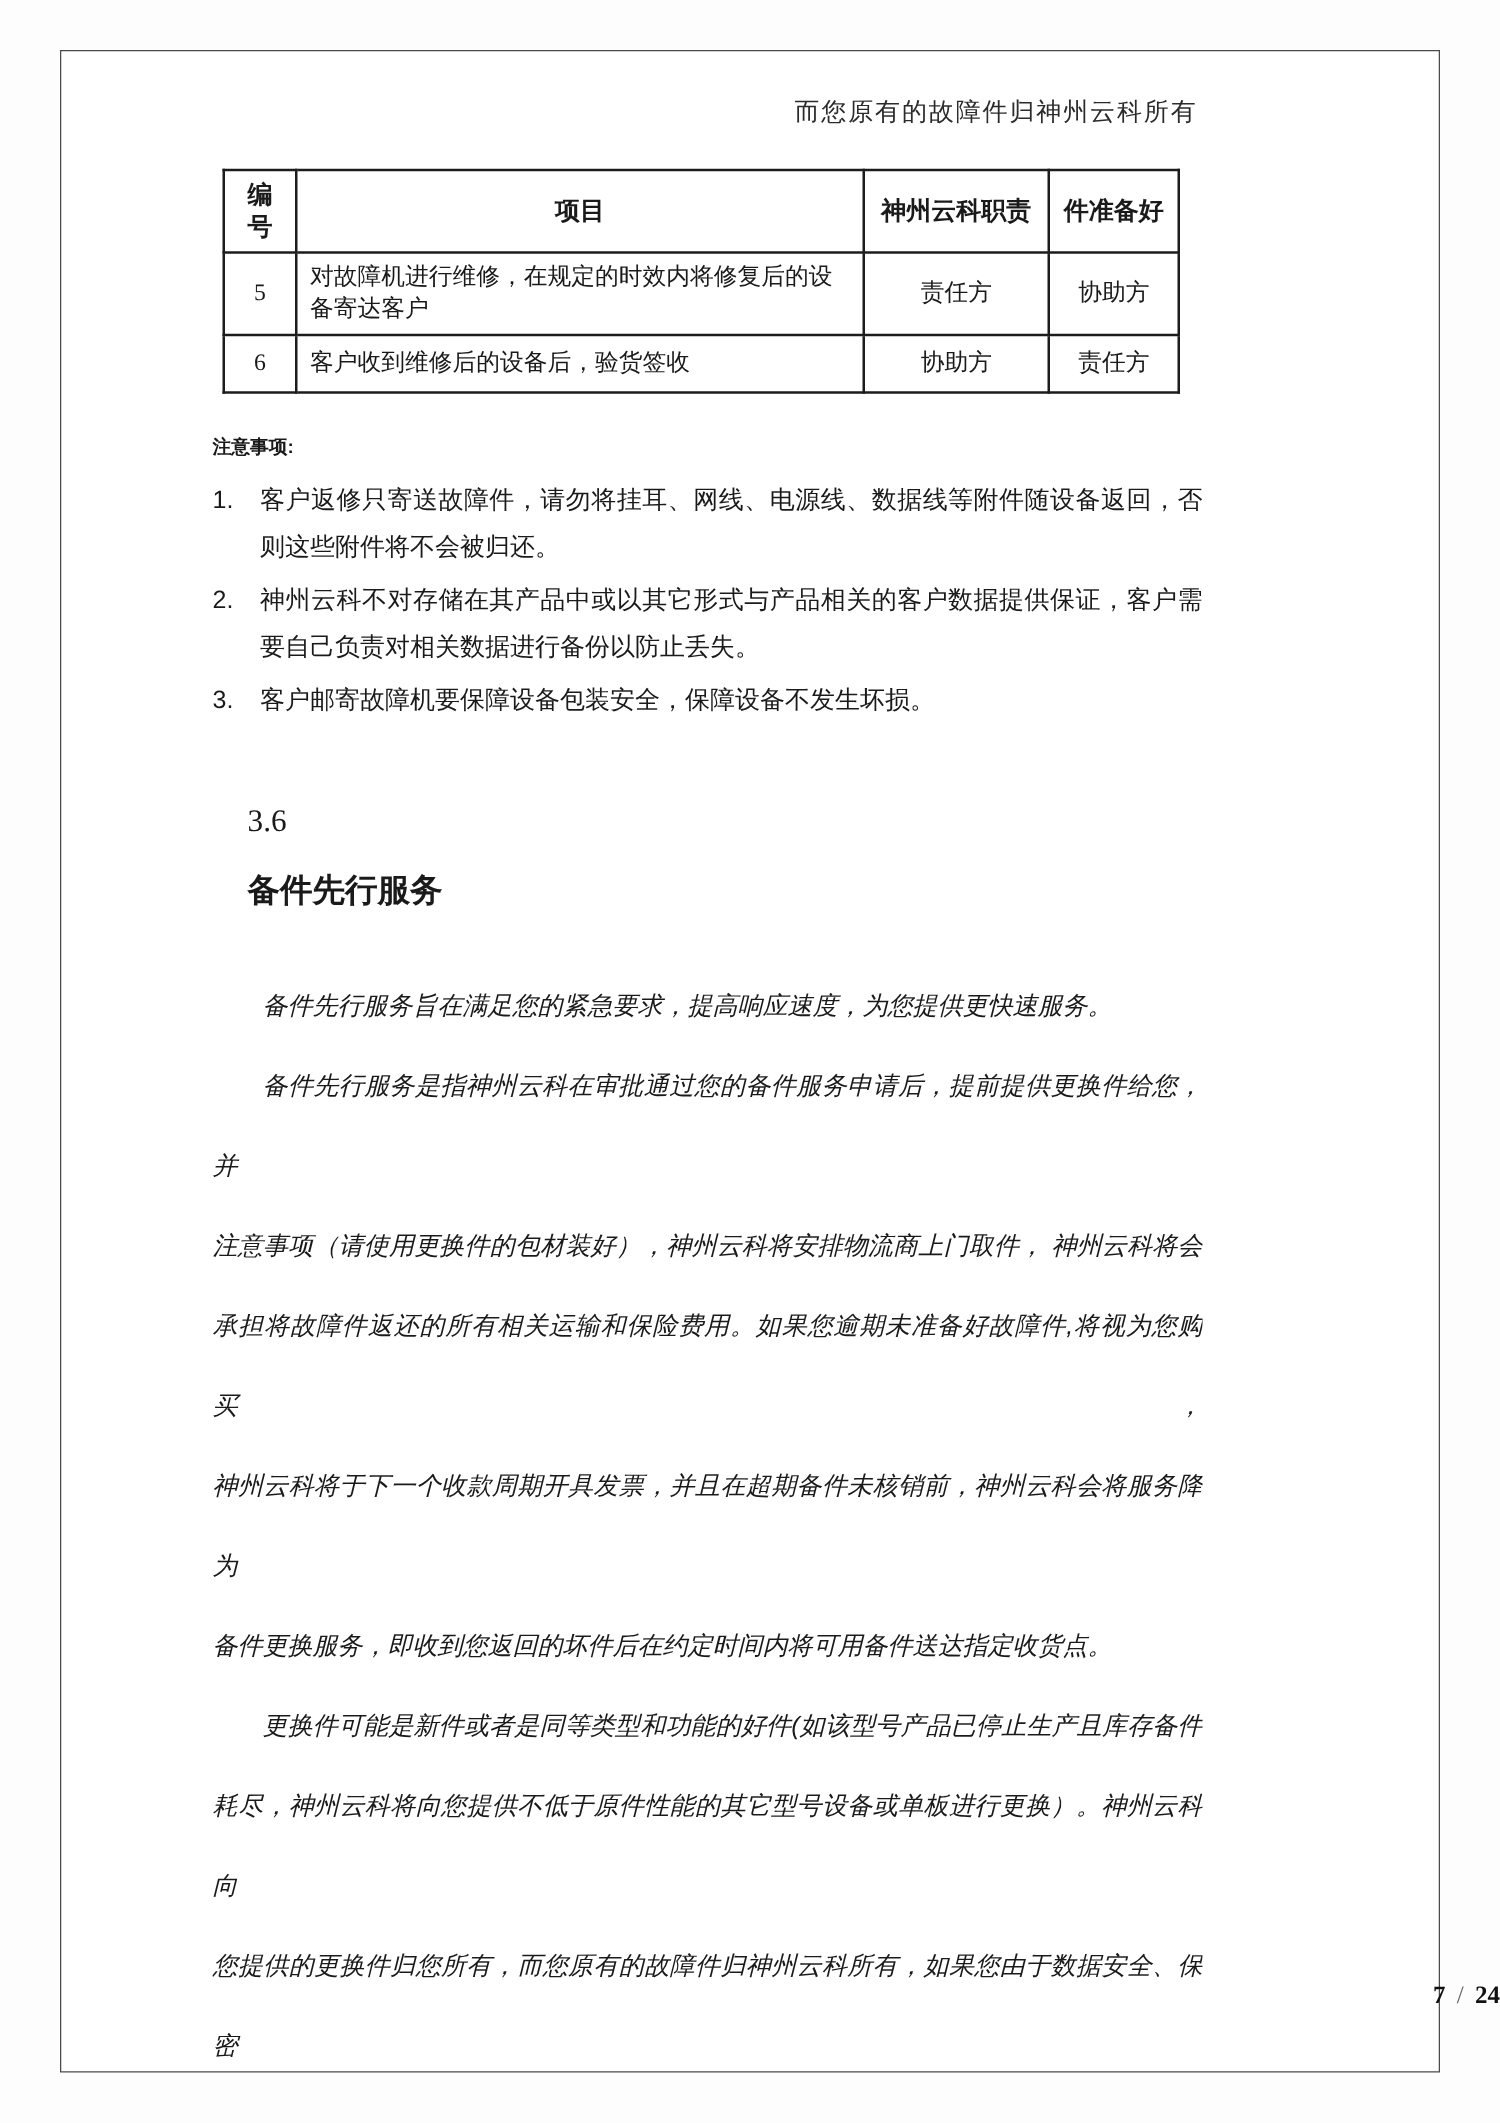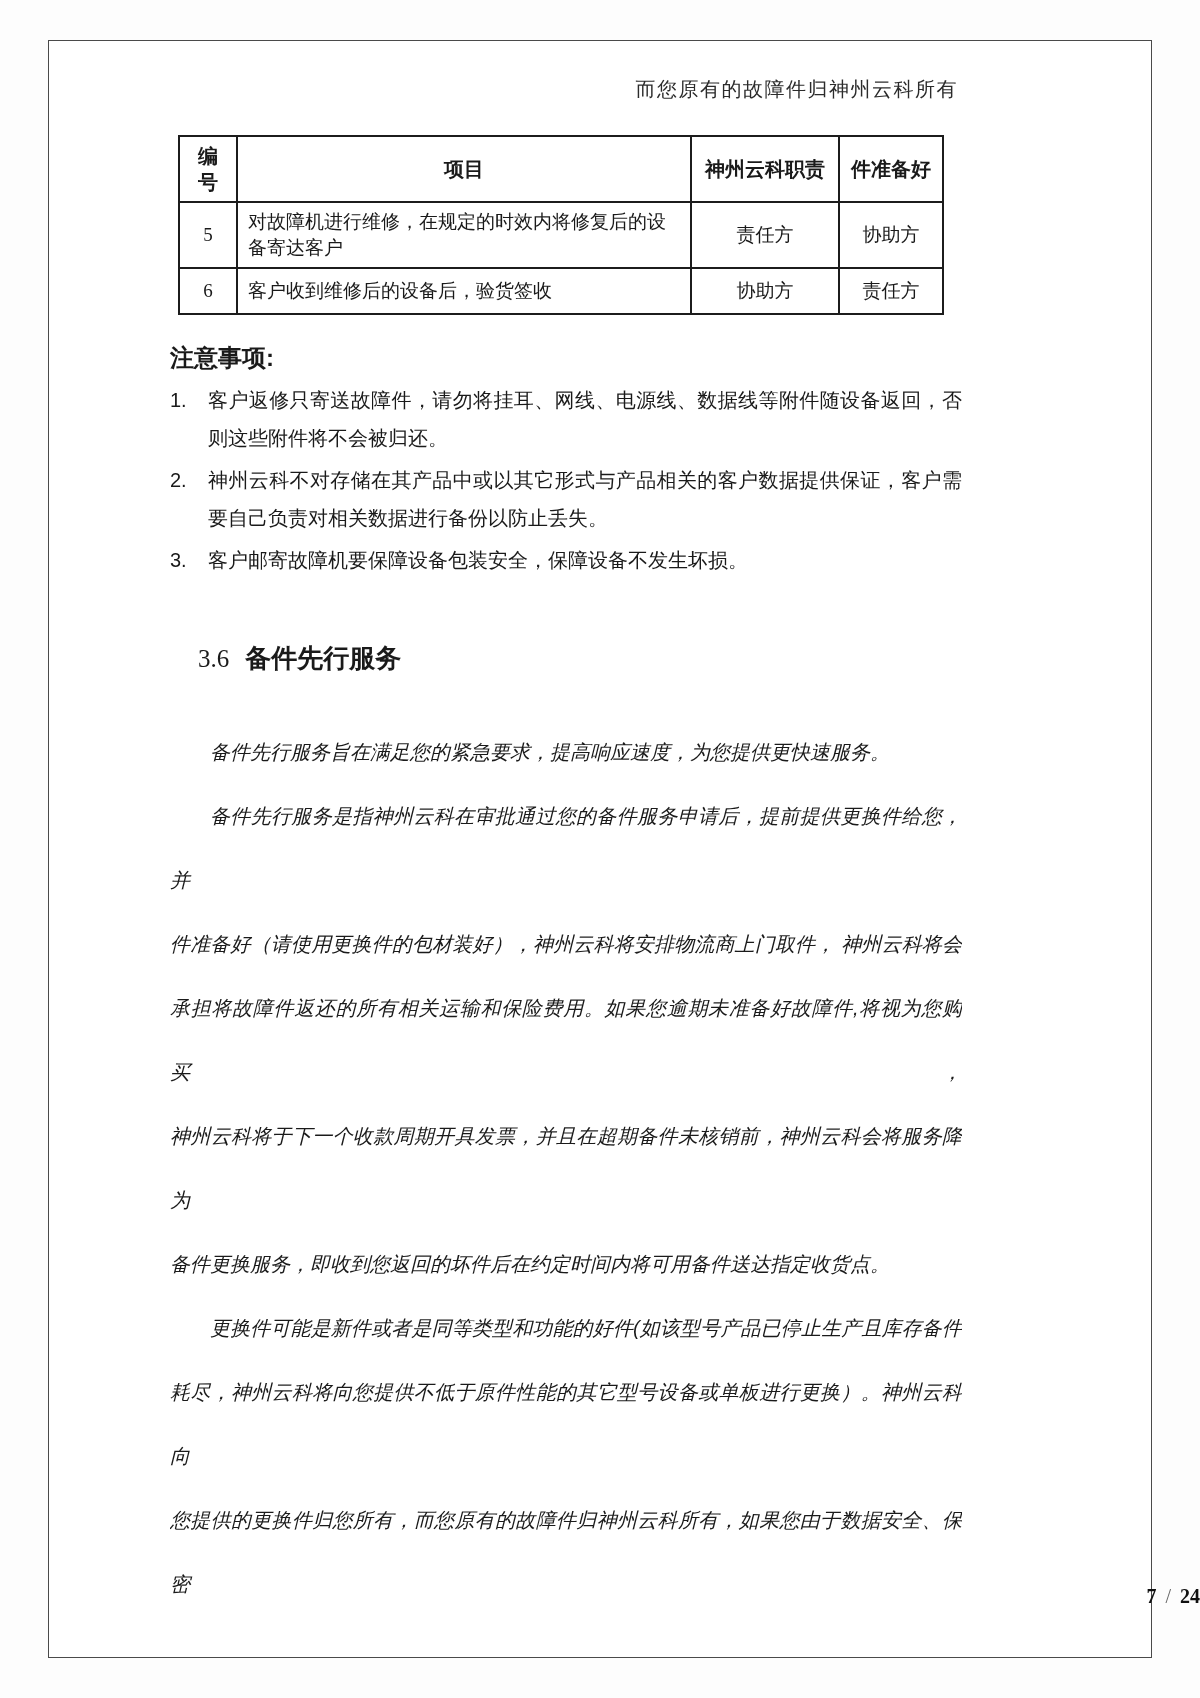--- a/index.html
+++ b/index.html
@@ -25,28 +25,28 @@
   table.svc th,table.svc td{
     border:2px solid #1c1c1c;text-align:center;vertical-align:middle;
     font-size:19px;line-height:26px;padding:6px 10px;
   }
   table.svc th{font-weight:bold;font-size:20px;height:40px;}
   table.svc td.item{text-align:left;}
   table.svc tr.r5 td{height:52px;}
   table.svc tr.r6 td{height:32px;}
 
   
-  .notes-title{margin-top:30px;font-size:24px;font-weight:bold;line-height:26px;}
+  .notes-title{margin-top:30px;font-size:15px;font-weight:bold;line-height:26px;}
   .notes-list{margin-top:10px;}
   .note-item{display:flex;font-size:20px;line-height:38px;margin-bottom:4px;}
   .note-num{flex:none;width:38px;}
   .note-text{flex:1;text-align:justify;}
 
   
-  .section-heading{margin-top:60px;padding-left:28px;display:flex;align-items:baseline;gap:16px;line-height:38px;}
+  .section-heading{margin-top:60px;padding-left:28px;display:flex;align-items:baseline;gap:16px;line-height:38px;flex-direction:column;}
   .section-number{font-family:"Liberation Serif","DejaVu Serif",serif;font-size:25px;}
   .section-title{font-size:26px;font-weight:bold;}
 
   
   .paragraphs{margin-top:42px;font-size:20px;}
   .pline{line-height:64px;text-align:justify;text-align-last:justify;overflow:hidden;font-style:italic;}
   .pline.indent{text-indent:2em;}
   .pline.plast{text-align-last:left;}
 
   
@@ -120,21 +120,21 @@
   </div>
 
   <div class="paragraphs">
 
     <div>
       <div class="pline indent plast">备件先行服务旨在满足您的紧急要求，提高响应速度，为您提供更快速服务。</div>
     </div>
 
     <div>
       <div class="pline indent">备件先行服务是指神州云科在审批通过您的备件服务申请后，提前提供更换件给您，并</div>
-      <div class="pline">件准备好（请使用更换件的包材装好），神州云科将安排物流商上门取件， 神州云科将会</div>
+      <div class="pline">注意事项（请使用更换件的包材装好），神州云科将安排物流商上门取件， 神州云科将会</div>
       <div class="pline">承担将故障件返还的所有相关运输和保险费用。如果您逾期未准备好故障件,将视为您购买，</div>
       <div class="pline">神州云科将于下一个收款周期开具发票，并且在超期备件未核销前，神州云科会将服务降为</div>
       <div class="pline plast">备件更换服务，即收到您返回的坏件后在约定时间内将可用备件送达指定收货点。</div>
     </div>
 
     <div>
       <div class="pline indent">更换件可能是新件或者是同等类型和功能的好件(如该型号产品已停止生产且库存备件</div>
       <div class="pline">耗尽，神州云科将向您提供不低于原件性能的其它型号设备或单板进行更换）。神州云科向</div>
       <div class="pline">您提供的更换件归您所有，而您原有的故障件归神州云科所有，如果您由于数据安全、保密</div>
 

